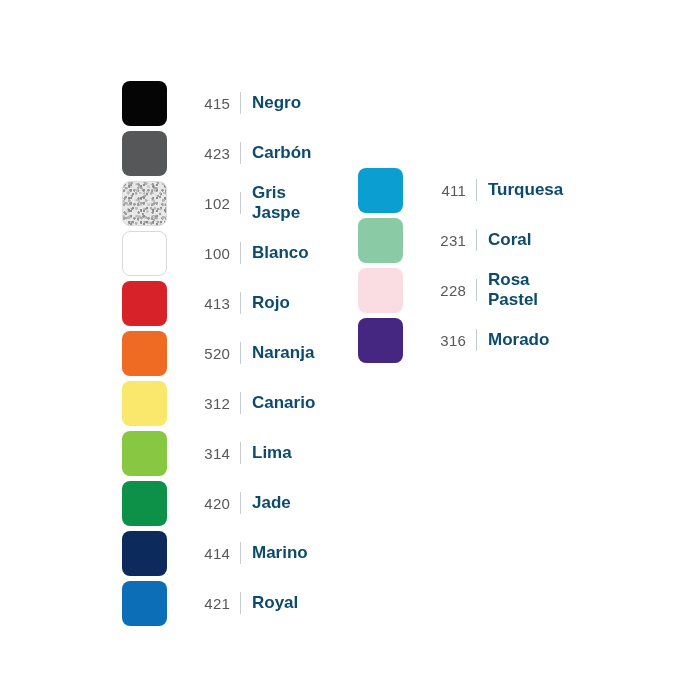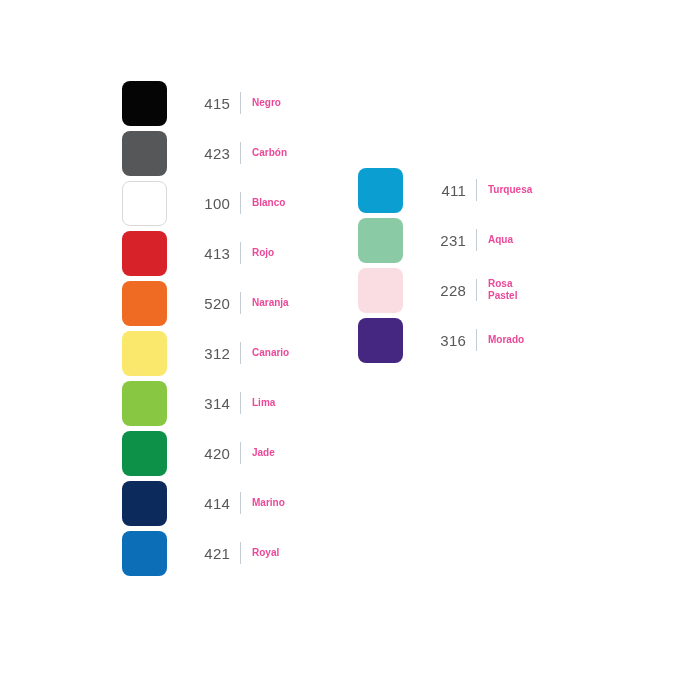--- a/index.html
+++ b/index.html
@@ -91,23 +91,23 @@
 
   .divider {
     width: 1px;
     height: 22px;
     background: #c4cdd4;
     margin: 0 11px 0 10px;
     flex: 0 0 auto;
   }
 
   .swatch-name {
-    font-size: 10px;
+    font-size: 17px;
     font-weight: bold;
-    color: #ec4899;
+    color: #0c4a6e;
     line-height: 1.18;
     white-space: pre-line;
   }
 </style>
 </head>
 <body>
 
 <div id="color-chart">
   <div class="column" id="column-left">
       <div class="swatch-row">
@@ -116,20 +116,27 @@
         <div class="divider"></div>
         <div class="swatch-name">Negro</div>
       </div>
       <div class="swatch-row">
         <div class="swatch" style="background: rgb(85, 87, 89);"></div>
         <div class="swatch-code">423</div>
         <div class="divider"></div>
         <div class="swatch-name">Carbón</div>
       </div>
       <div class="swatch-row">
+        <div class="swatch jaspe"></div>
+        <div class="swatch-code">102</div>
+        <div class="divider"></div>
+        <div class="swatch-name">Gris
+Jaspe</div>
+      </div>
+      <div class="swatch-row">
         <div class="swatch bordered" style="background: rgb(255, 255, 255);"></div>
         <div class="swatch-code">100</div>
         <div class="divider"></div>
         <div class="swatch-name">Blanco</div>
       </div>
       <div class="swatch-row">
         <div class="swatch" style="background: rgb(216, 34, 42);"></div>
         <div class="swatch-code">413</div>
         <div class="divider"></div>
         <div class="swatch-name">Rojo</div>
@@ -175,21 +182,21 @@
       <div class="swatch-row">
         <div class="swatch" style="background: rgb(11, 159, 209);"></div>
         <div class="swatch-code">411</div>
         <div class="divider"></div>
         <div class="swatch-name">Turquesa</div>
       </div>
       <div class="swatch-row">
         <div class="swatch" style="background: rgb(138, 203, 165);"></div>
         <div class="swatch-code">231</div>
         <div class="divider"></div>
-        <div class="swatch-name">Aqua</div>
+        <div class="swatch-name">Coral</div>
       </div>
       <div class="swatch-row">
         <div class="swatch" style="background: rgb(250, 221, 227);"></div>
         <div class="swatch-code">228</div>
         <div class="divider"></div>
         <div class="swatch-name">Rosa
 Pastel</div>
       </div>
       <div class="swatch-row">
         <div class="swatch" style="background: rgb(69, 39, 130);"></div>

